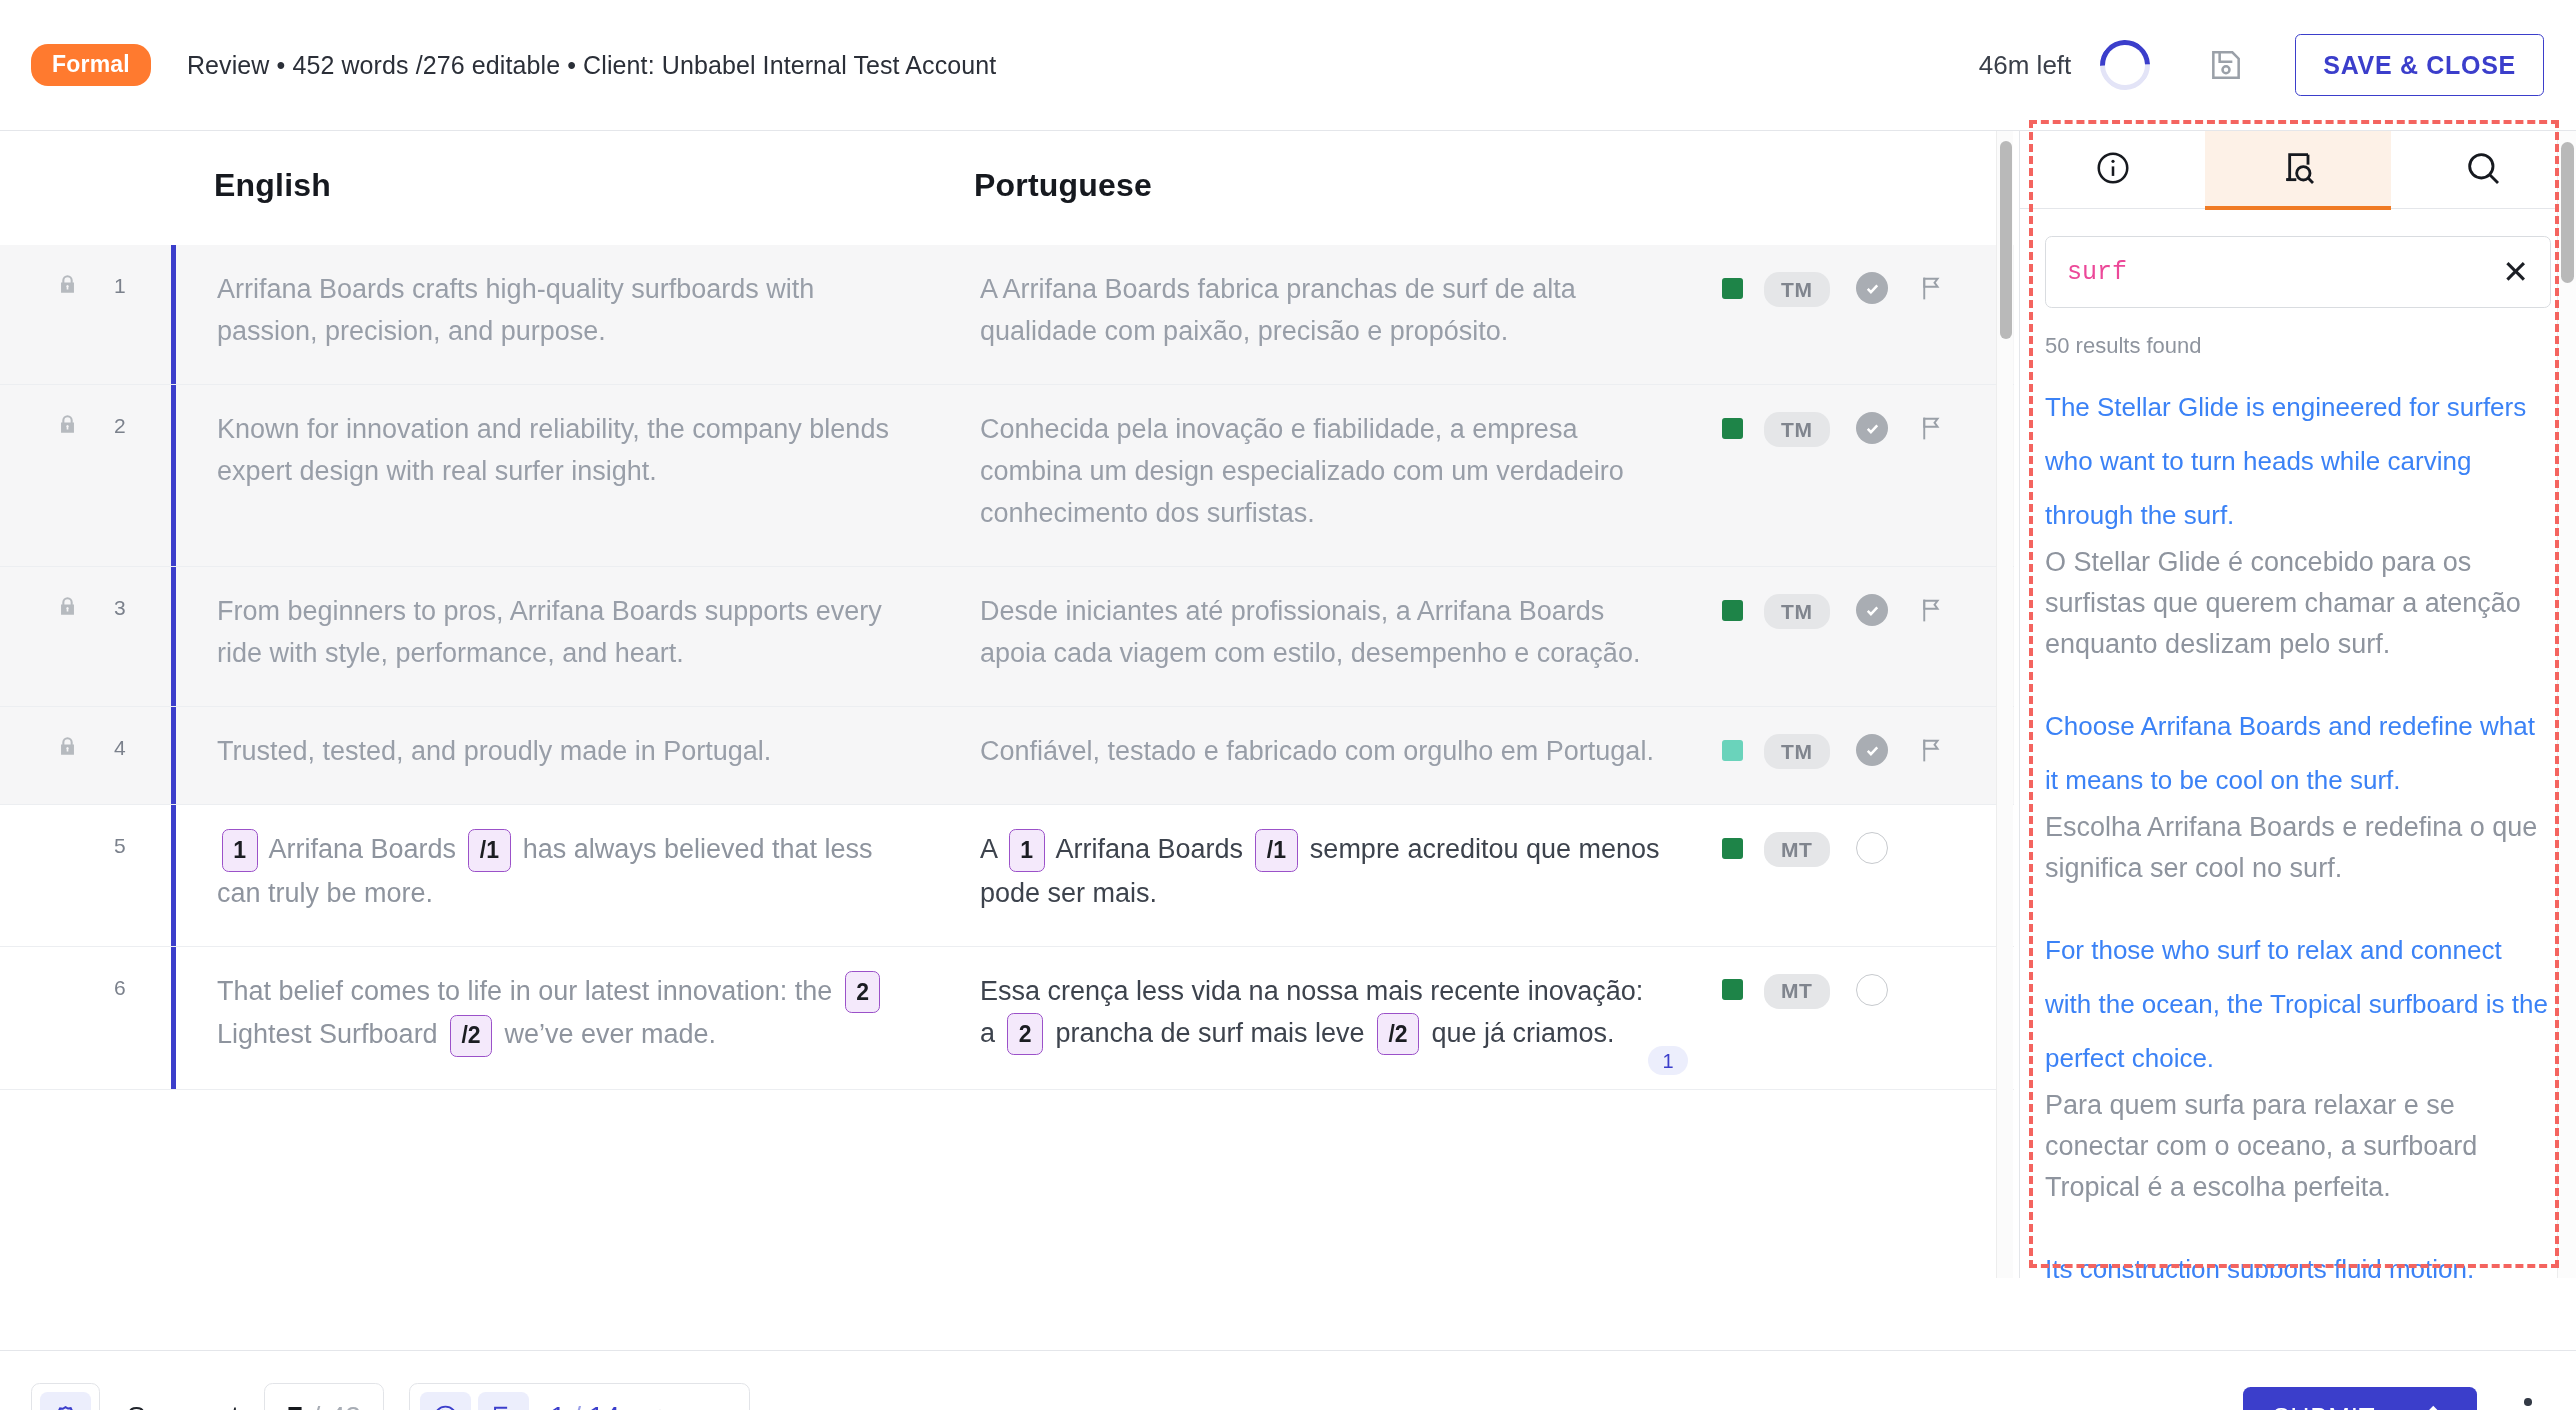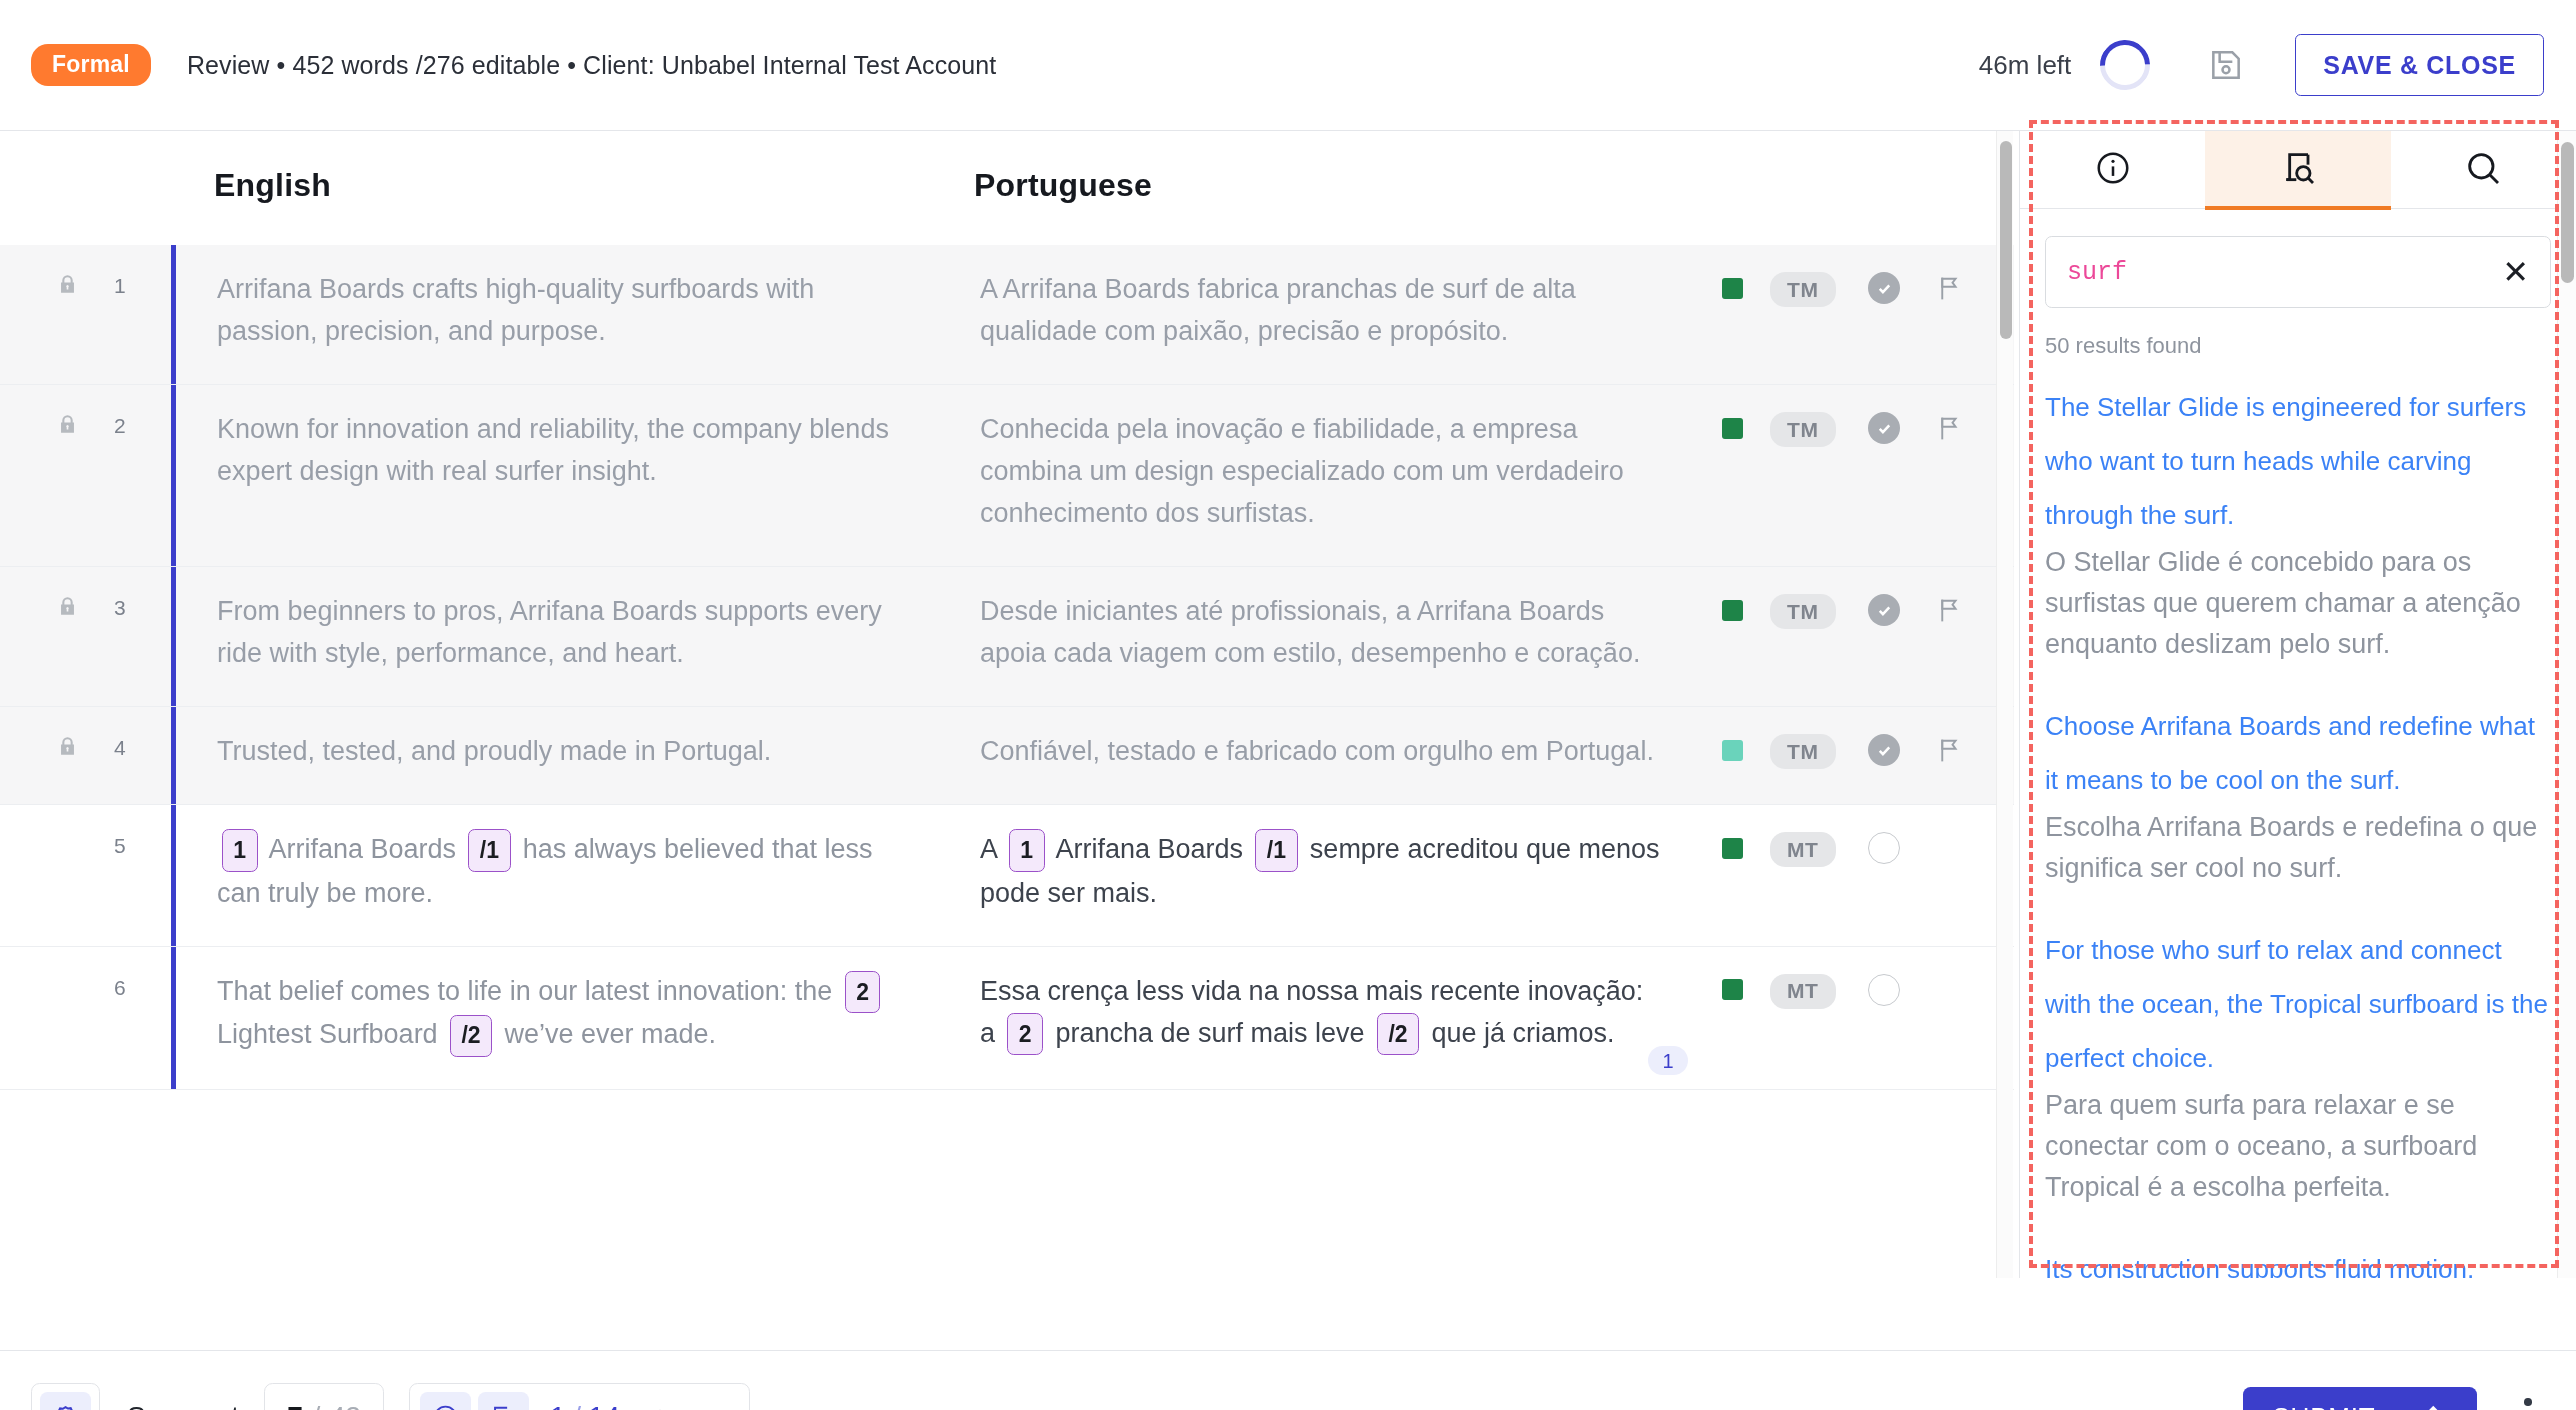--- a/index.html
+++ b/index.html
@@ -140,21 +140,21 @@
   }
   .seg-row.editable .srccol,
   .seg-row.editable .tgtcol { color: #8e949e; }
   .seg-row.editable .tgtcol { color: #3d434d; }
 
   .statcol {
     flex: 1;
     display: flex;
     align-items: flex-start;
     padding-top: 27px;
-    gap: 27px;
+    gap: 21px;
   }
   .sq { width: 21px; height: 21px; border-radius: 2.9px; margin-top: 5.7px; }
   .pill {
     background: #e5e6e8;
     color: #80858e;
     font-size: 21px;
     font-weight: 700;
     border-radius: 15.3px;
     padding: 5.7px 17px;
     letter-spacing: 0.6px;

